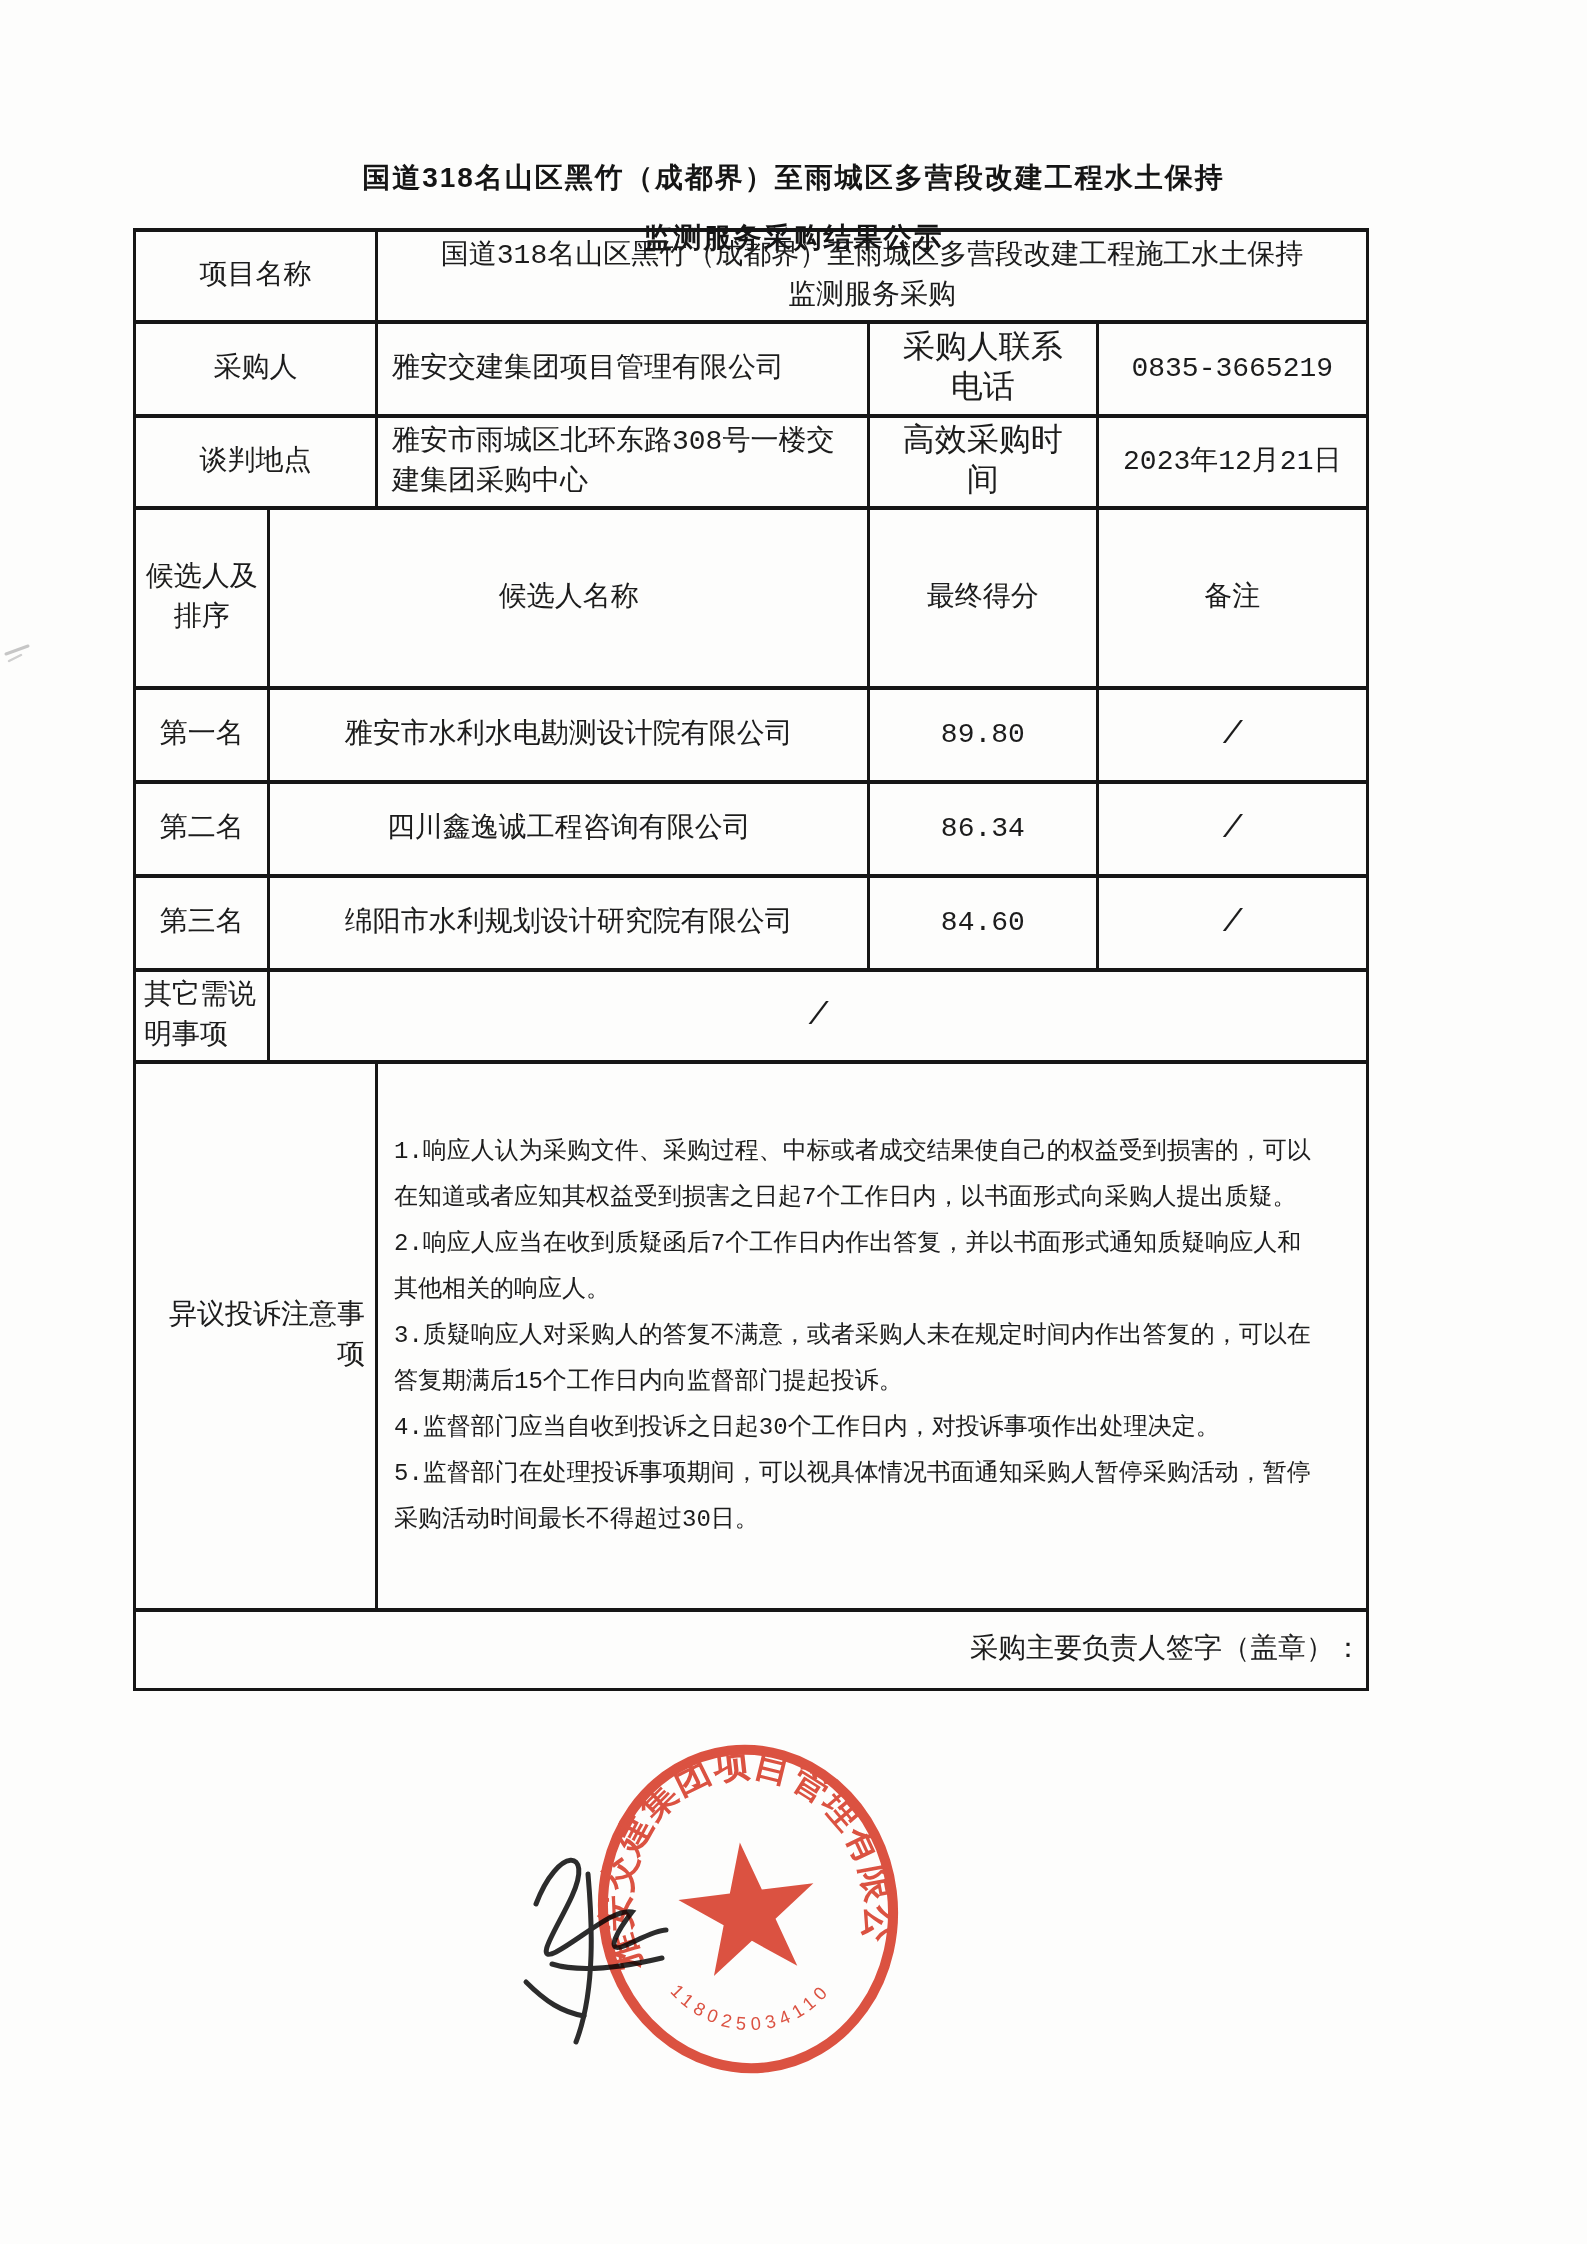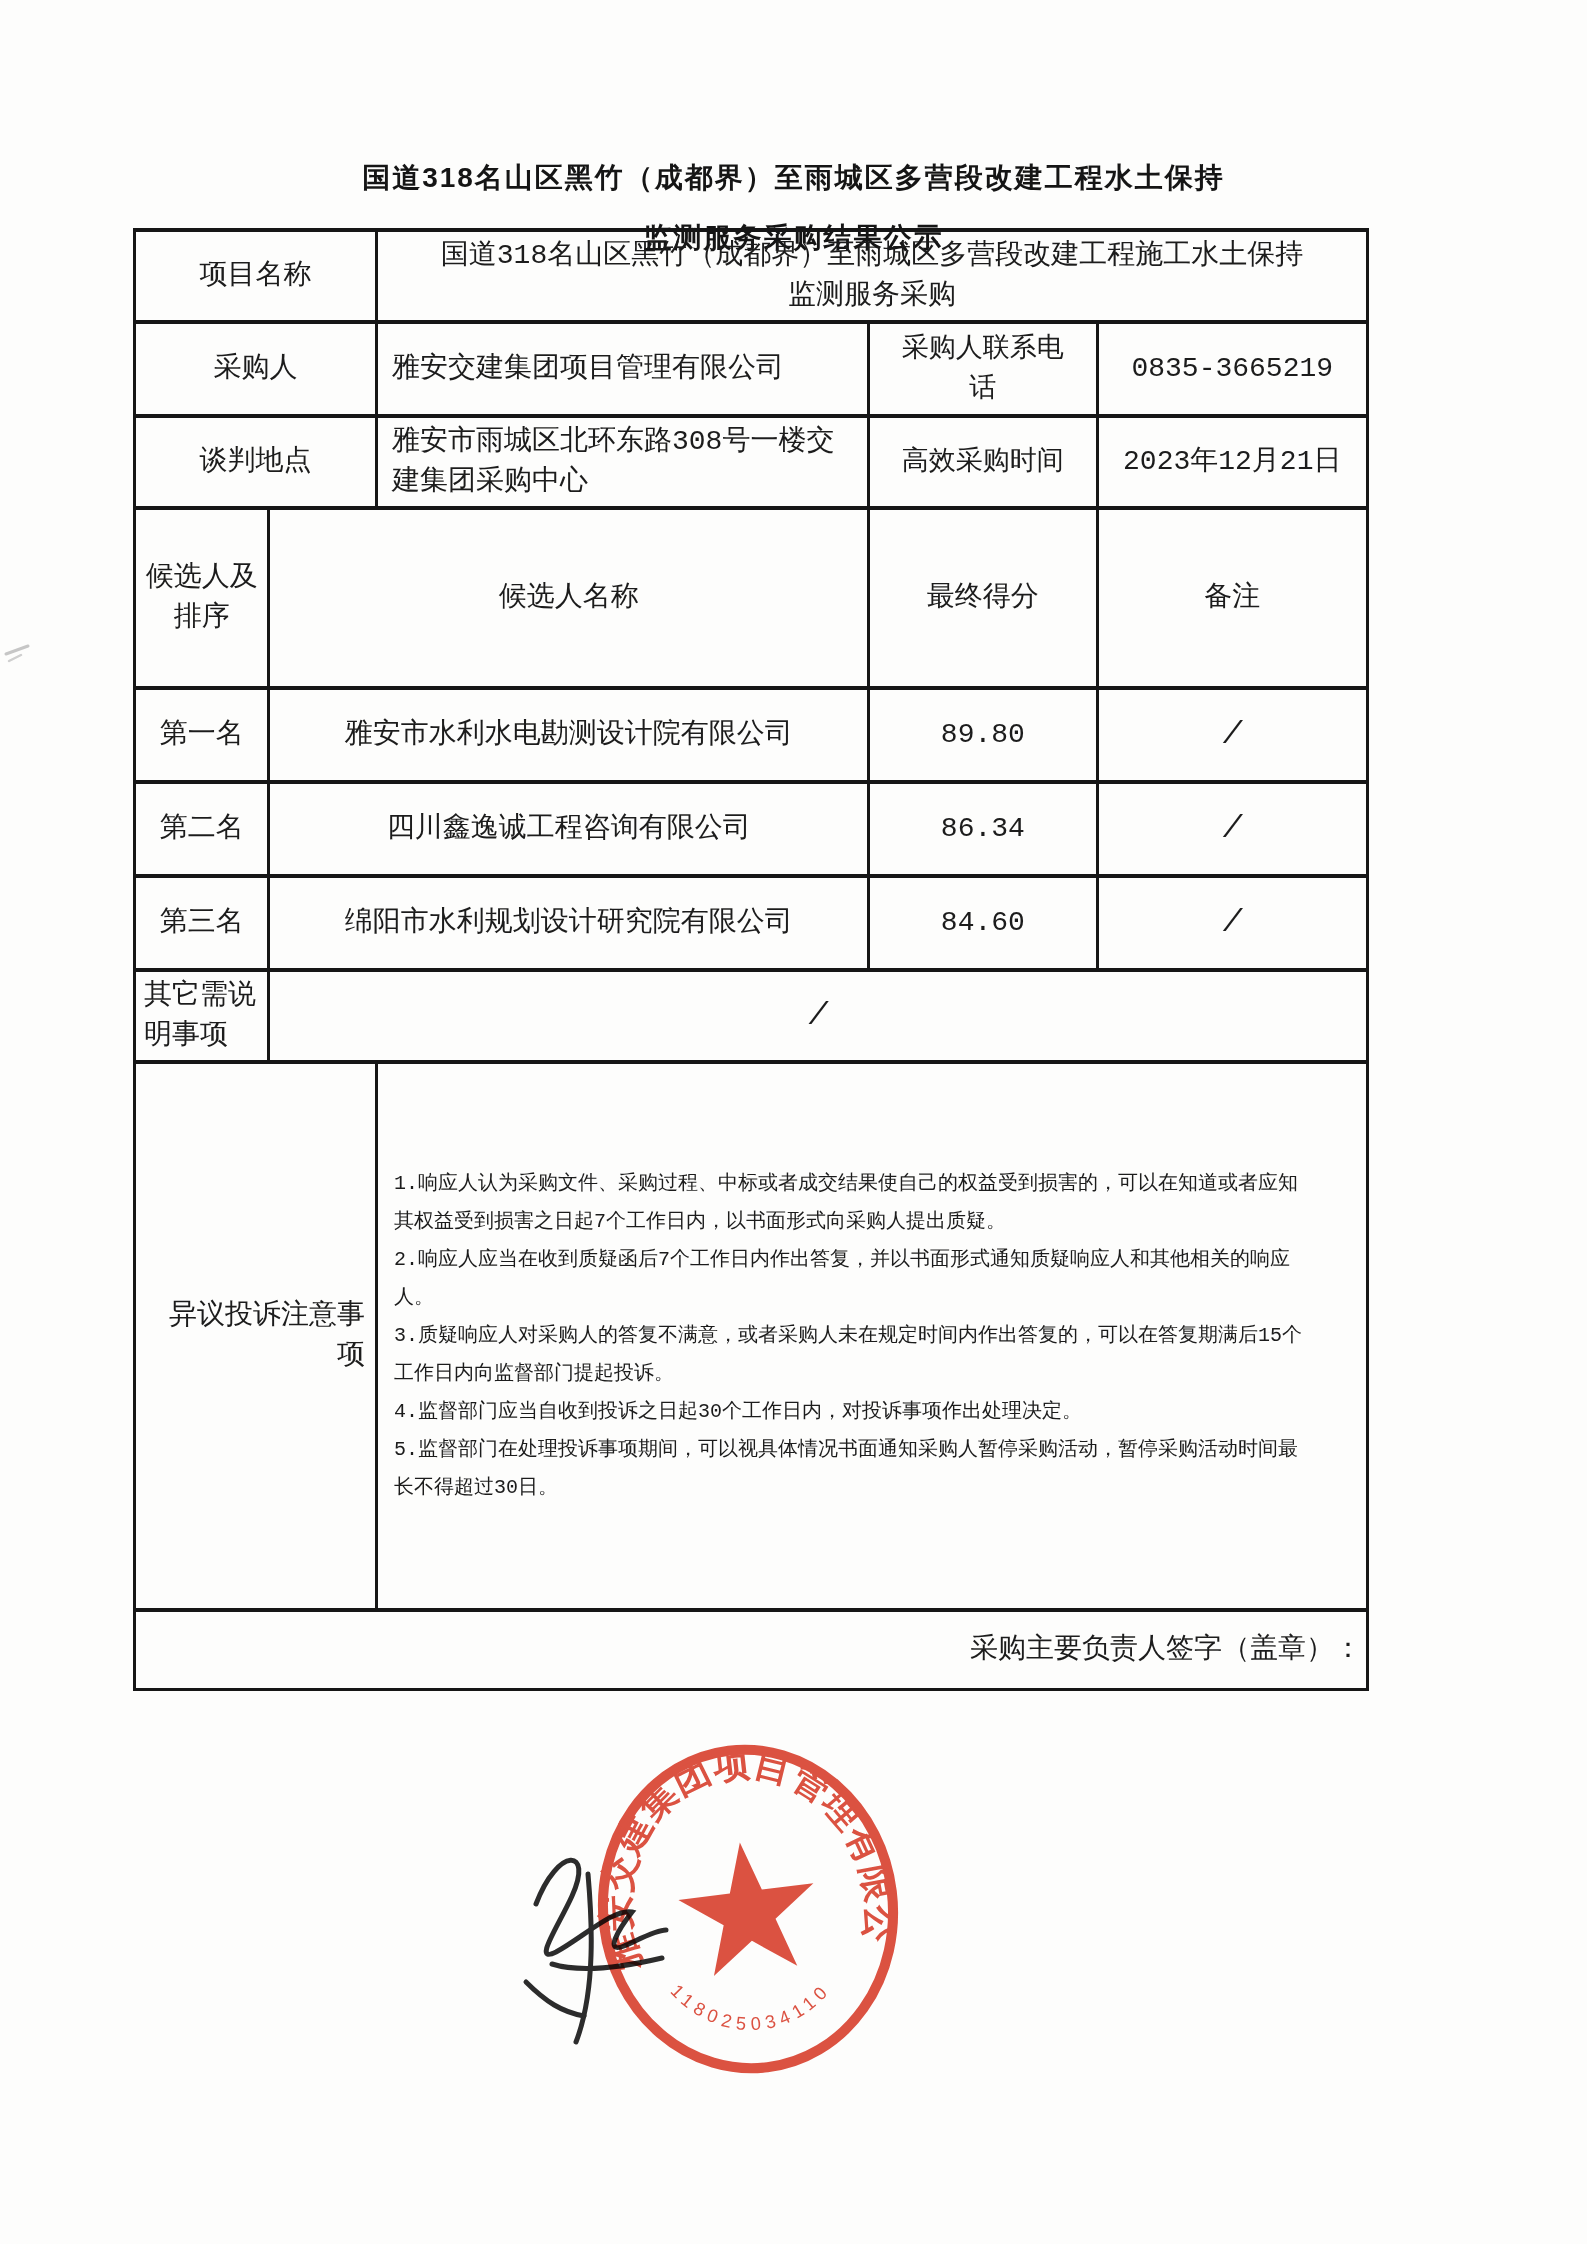--- a/index.html
+++ b/index.html
@@ -40,32 +40,32 @@
     font-size:28px;line-height:40px;
     text-align:center;vertical-align:middle;
     padding:4px 8px;box-sizing:border-box;
     overflow:hidden;
   }
   td:first-child{border-left:0;}
   table.last-section tr:last-child td{border-bottom:0;}
 
   td.lbl{padding:4px 6px;}
   td.left{text-align:left;}
-  td.colC{font-size:27px;padding:4px 24px;}
+  td.colC{font-size:32px;padding:4px 24px;}
   td.slash{font-size:32px;font-style:italic;}
 
   td.project-value{padding:4px 50px;text-align:center;}
   td.venue-value{padding:4px 14px;text-align:left;}
   td.date-value{padding:4px 14px;text-align:left;}
 
   td.objection-label{text-align:right;padding:4px 10px;}
   td.objection-text{
     text-align:left;vertical-align:middle;
     padding:10px 50px 10px 16px;
-    font-size:20px;line-height:38px;
+    font-size:24px;line-height:46px;
   }
   td.sign-row{
     text-align:right;padding:4px 4px 4px 12px;
     font-size:28px;
   }
 
   
   .stamp{
     position:absolute;left:583px;top:1728px;width:330px;height:362px;
     transform:rotate(-7deg);

